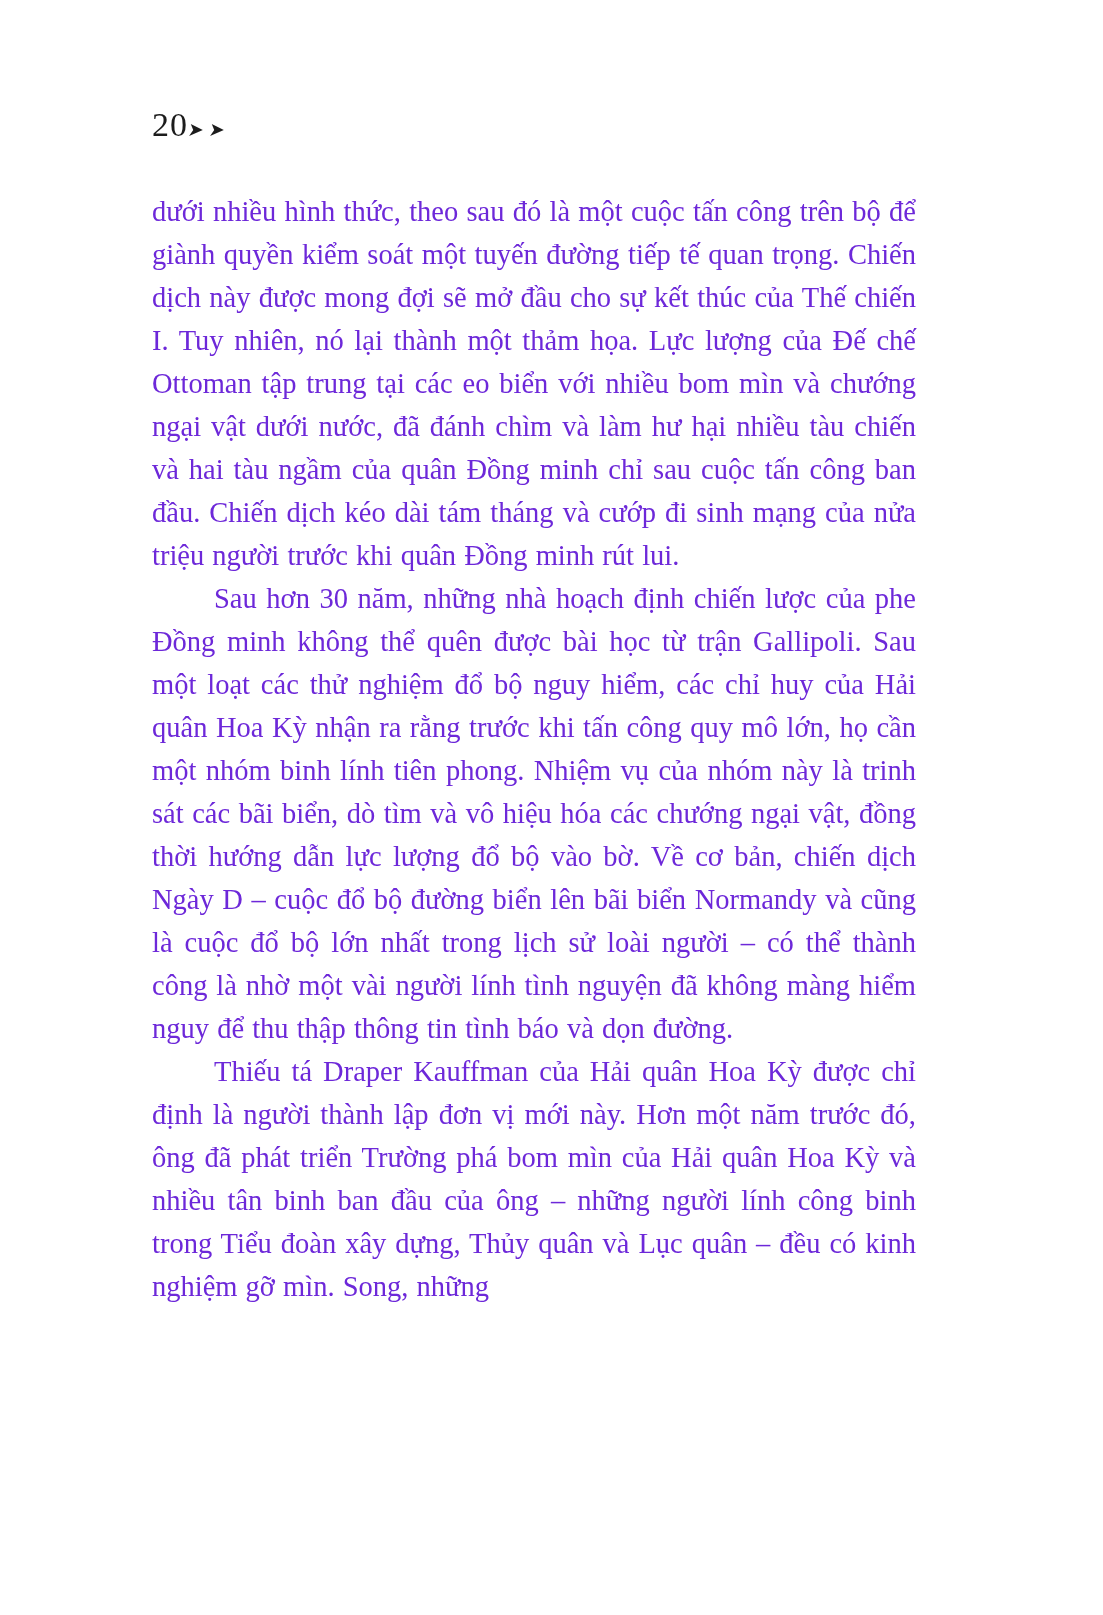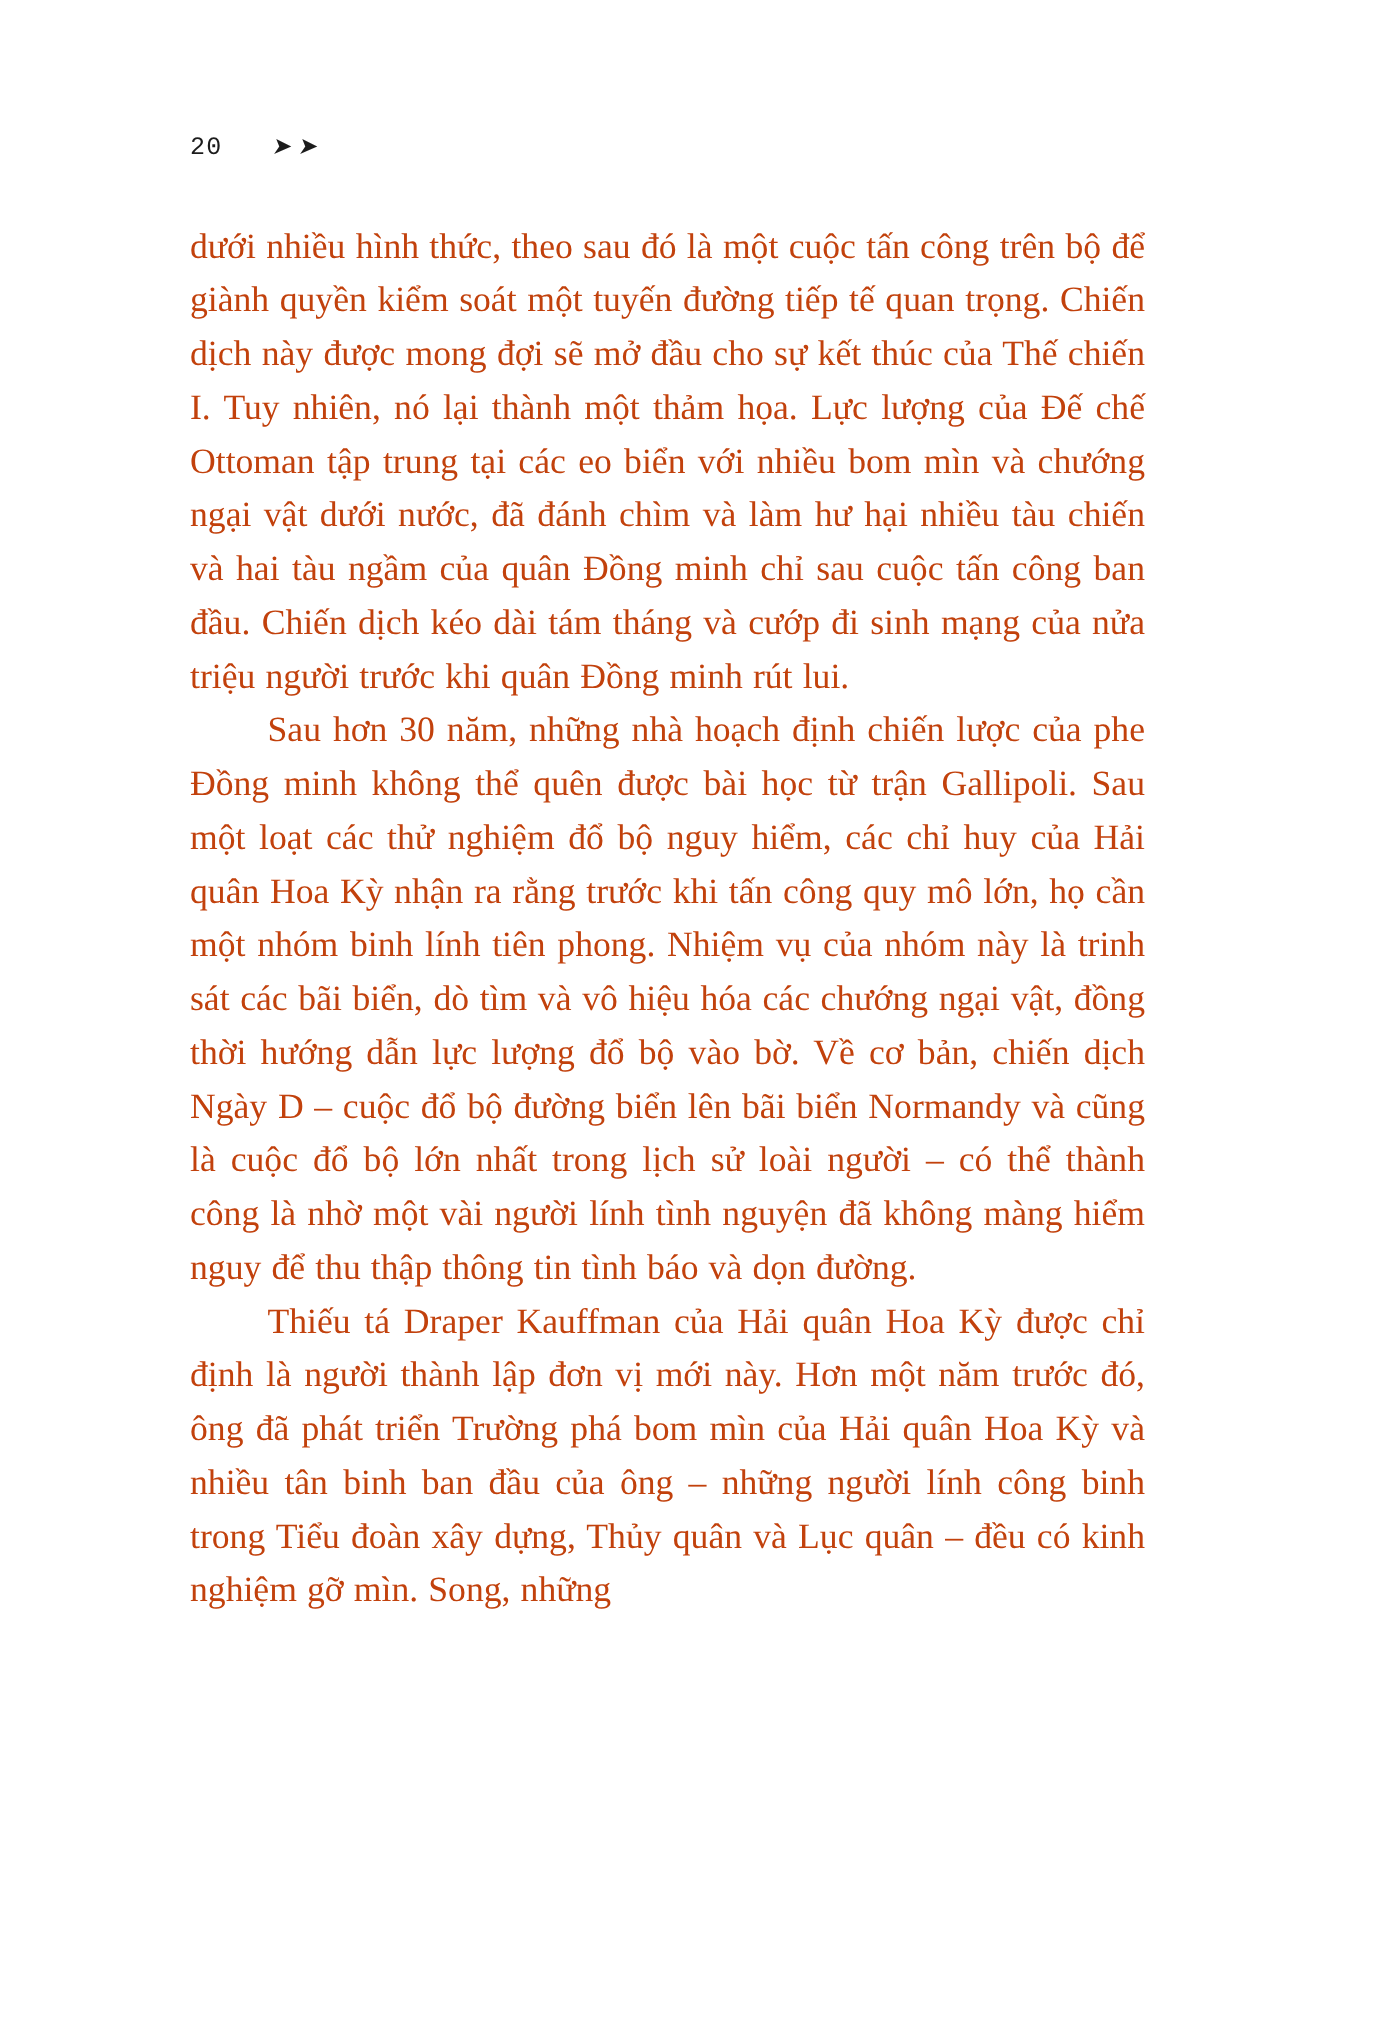--- a/index.html
+++ b/index.html
@@ -18,24 +18,23 @@
     color: #151515;
     overflow: hidden;
   }
   .page-header {
     display: flex;
     align-items: baseline;
     white-space: nowrap;
     color: #1c1c1c;
   }
   .page-number {
-    font-family: Liberation Mono, monospace;
-    font-size: 20px;
+    font-family: Liberation Serif, serif;
+    font-size: 34px;
     letter-spacing: 1px;
-    margin-right: 40px;
   }
   .header-arrows {
     font-family: "DejaVu Sans", sans-serif;
     font-size: 19px;
     letter-spacing: 5px;
     margin-right: 28px;
     transform: skewX(-8deg);
     display: inline-block;
   }
   .header-title {
@@ -43,21 +42,21 @@
     font-weight: bold;
     font-size: 21.5px;
     letter-spacing: 0.6px;
   }
   .page-body {
     margin-top: 46px;
     font-family: "Liberation Serif", serif;
     font-size: 28.5px;
     line-height: 43px;
     text-align: justify;
-    color: #c2410c;
+    color: #6d28d9;
   }
   .para {
     margin: 0;
     text-indent: 62px;
     word-spacing: 1px;
   }
   .para.no-indent {
     text-indent: 0;
   }
 </style>

